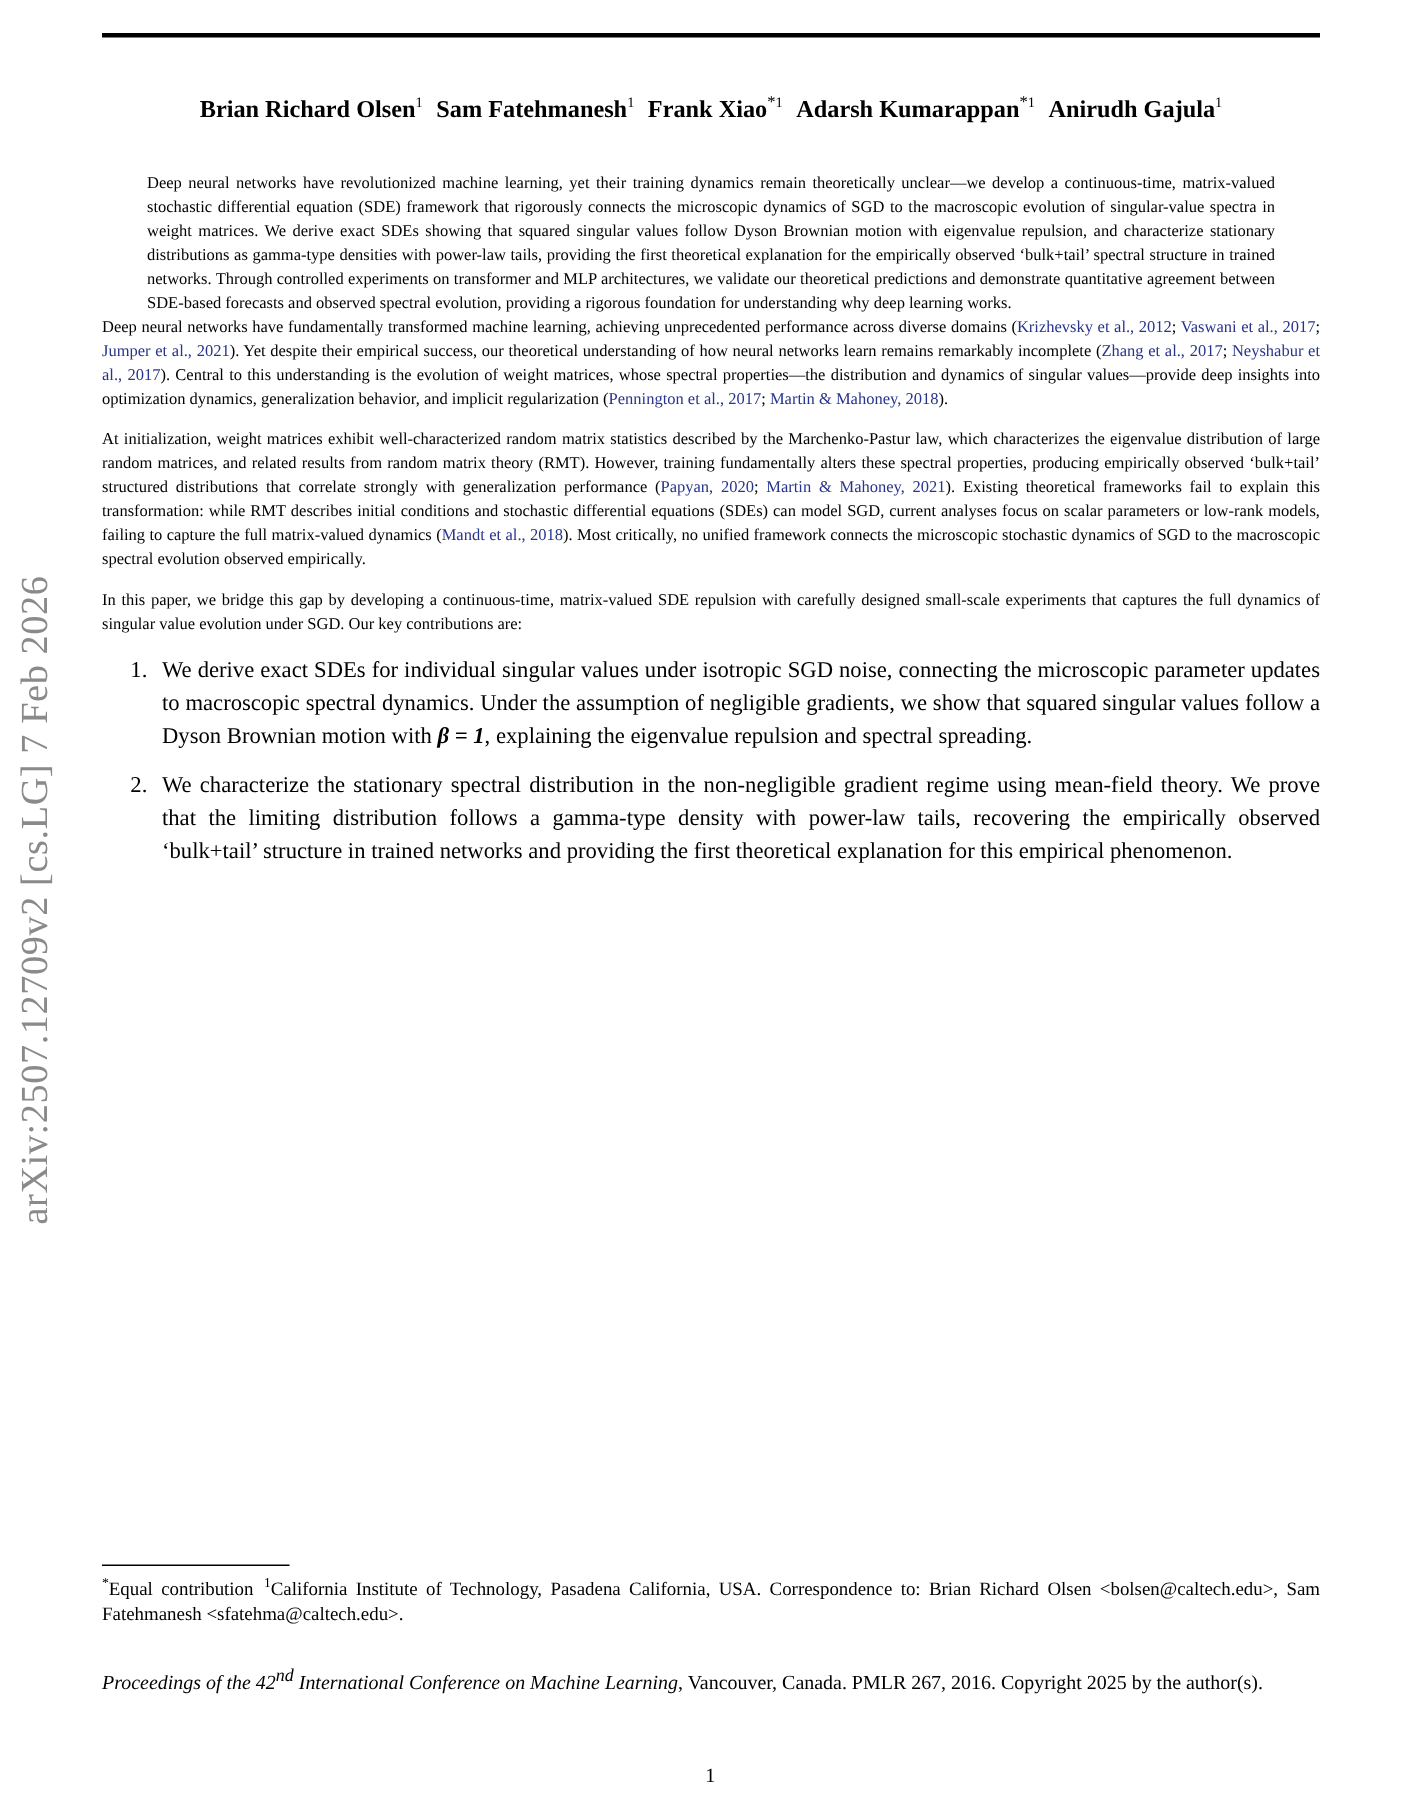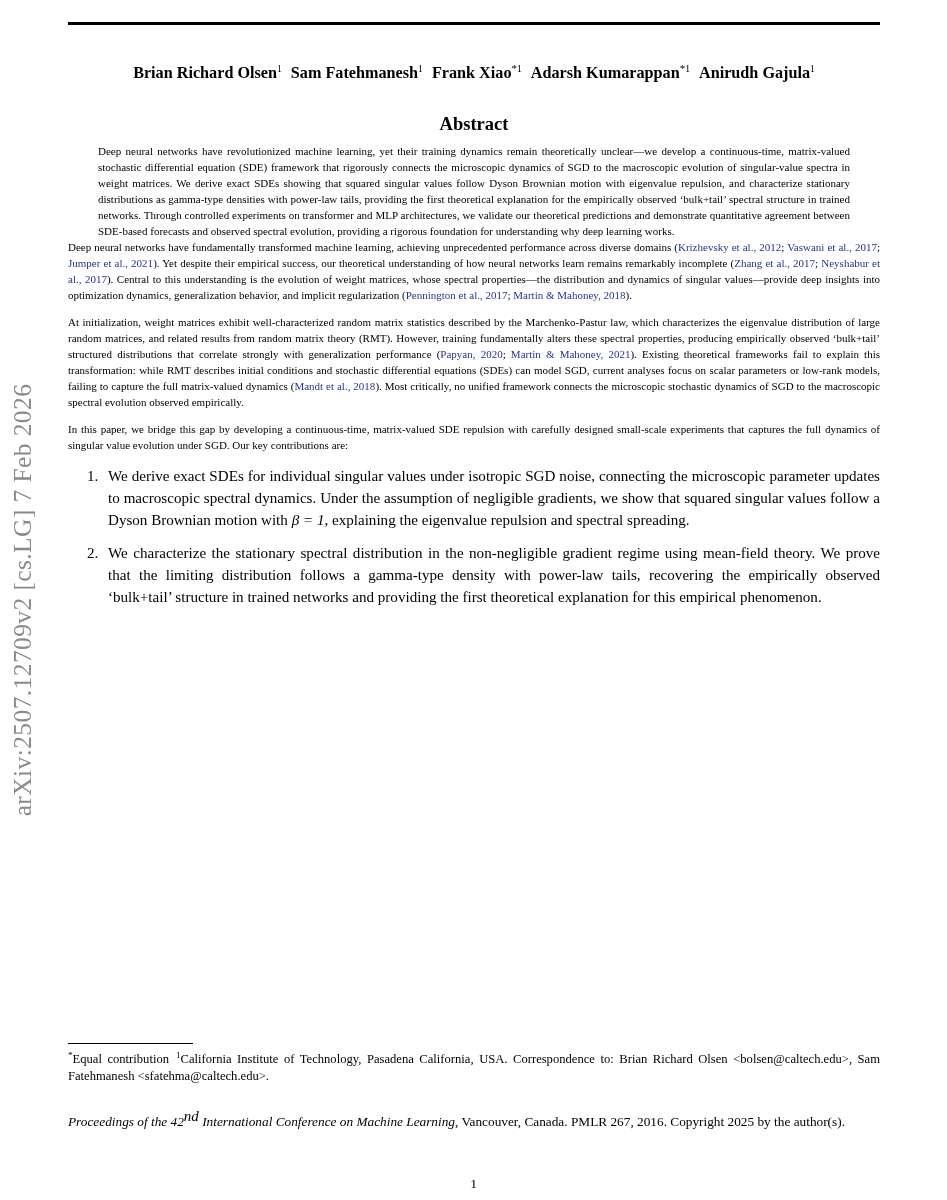--- a/index.html
+++ b/index.html
@@ -122,21 +122,21 @@
     font-size: 15.1px;
     line-height: 1.455;
     text-align: justify;
     margin: 13px 0 0 0;
     padding-left: 34px;
   }
   ol.contrib li {
     margin-bottom: 11px;
     padding-left: 6px;
   }
-  .mathit { font-style: italic; font-family: "Liberation Serif", serif; }
+  .mathit { font-style: italic; font-family: "Liberation Serif", serif; font-weight: bold; }
 
   
   .footnote-area {
     position: absolute;
     left: 68px;
     top: 1043px;
     width: 812px;
   }
   .fn-rule {
     width: 125px;
@@ -155,21 +155,21 @@
   .proceedings {
     position: absolute;
     left: 68px;
     top: 1113px;
     width: 812px;
     font-size: 13.3px;
     line-height: 1.4;
     text-align: justify;
   }
   .proceedings .ital { font-style: italic; }
-  .proceedings sup { font-size: 15px; vertical-align: super; line-height: 0; font-style: italic; }
+  .proceedings sup { font-size: 12px; vertical-align: super; line-height: 0; font-style: italic; }
 
   .pagenum {
     position: absolute;
     left: 0;
     top: 1176px;
     width: 947px;
     text-align: center;
     font-size: 13.5px;
   }
 </style>
@@ -183,21 +183,20 @@
   <div class="content">
 
 
     <div class="rule-thick"></div>
 
     <div class="authors">
       <span class="author"><span>Brian Richard Olsen</span><sup class="star"></sup><sup>1</sup></span><span class="sep"></span><span class="author"><span>Sam Fatehmanesh</span><sup class="star"></sup><sup>1</sup></span><span class="sep"></span><span class="author"><span>Frank Xiao</span><sup class="star">*</sup><sup>1</sup></span><span class="sep"></span><span class="author"><span>Adarsh Kumarappan</span><sup class="star">*</sup><sup>1</sup></span><span class="sep"></span><span class="author"><span>Anirudh Gajula</span><sup class="star"></sup><sup>1</sup></span>
     </div>
 
     <div class="abstract-block">
-      <div class="abstract-head">Abstract</div>
       <div class="abstract-body">Deep neural networks have revolutionized machine learning, yet their training dynamics remain theoretically unclear—we develop a continuous-time, matrix-valued stochastic differential equation (SDE) framework that rigorously connects the microscopic dynamics of SGD to the macroscopic evolution of singular-value spectra in weight matrices. We derive exact SDEs showing that squared singular values follow Dyson Brownian motion with eigenvalue repulsion, and characterize stationary distributions as gamma-type densities with power-law tails, providing the first theoretical explanation for the empirically observed ‘bulk+tail’ spectral structure in trained networks. Through controlled experiments on transformer and MLP architectures, we validate our theoretical predictions and demonstrate quantitative agreement between SDE-based forecasts and observed spectral evolution, providing a rigorous foundation for understanding why deep learning works.</div>
     </div>
 
 
     <p class="body"><span>Deep neural networks have fundamentally transformed machine learning, achieving unprecedented performance across diverse domains (</span><span class="cite">Krizhevsky et al., 2012</span><span>; </span><span class="cite">Vaswani et al., 2017</span><span>; </span><span class="cite">Jumper et al., 2021</span><span>). Yet despite their empirical success, our theoretical understanding of how neural networks learn remains remarkably incomplete (</span><span class="cite">Zhang et al., 2017</span><span>; </span><span class="cite">Neyshabur et al., 2017</span><span>). Central to this understanding is the evolution of weight matrices, whose spectral properties—the distribution and dynamics of singular values—provide deep insights into optimization dynamics, generalization behavior, and implicit regularization (</span><span class="cite">Pennington et al., 2017</span><span>; </span><span class="cite">Martin &amp; Mahoney, 2018</span><span>).</span></p>
 
     <p class="body"><span>At initialization, weight matrices exhibit well-characterized random matrix statistics described by the Marchenko-Pastur law, which characterizes the eigenvalue distribution of large random matrices, and related results from random matrix theory (RMT). However, training fundamentally alters these spectral properties, producing empirically observed ‘bulk+tail’ structured distributions that correlate strongly with generalization performance (</span><span class="cite">Papyan, 2020</span><span>; </span><span class="cite">Martin &amp; Mahoney, 2021</span><span>). Existing theoretical frameworks fail to explain this transformation: while RMT describes initial conditions and stochastic differential equations (SDEs) can model SGD, current analyses focus on scalar parameters or low-rank models, failing to capture the full matrix-valued dynamics (</span><span class="cite">Mandt et al., 2018</span><span>). Most critically, no unified framework connects the microscopic stochastic dynamics of SGD to the macroscopic spectral evolution observed empirically.</span></p>
 
     <p class="body">In this paper, we bridge this gap by developing a continuous-time, matrix-valued SDE repulsion with carefully designed small-scale experiments that captures the full dynamics of singular value evolution under SGD. Our key contributions are:</p>
 

